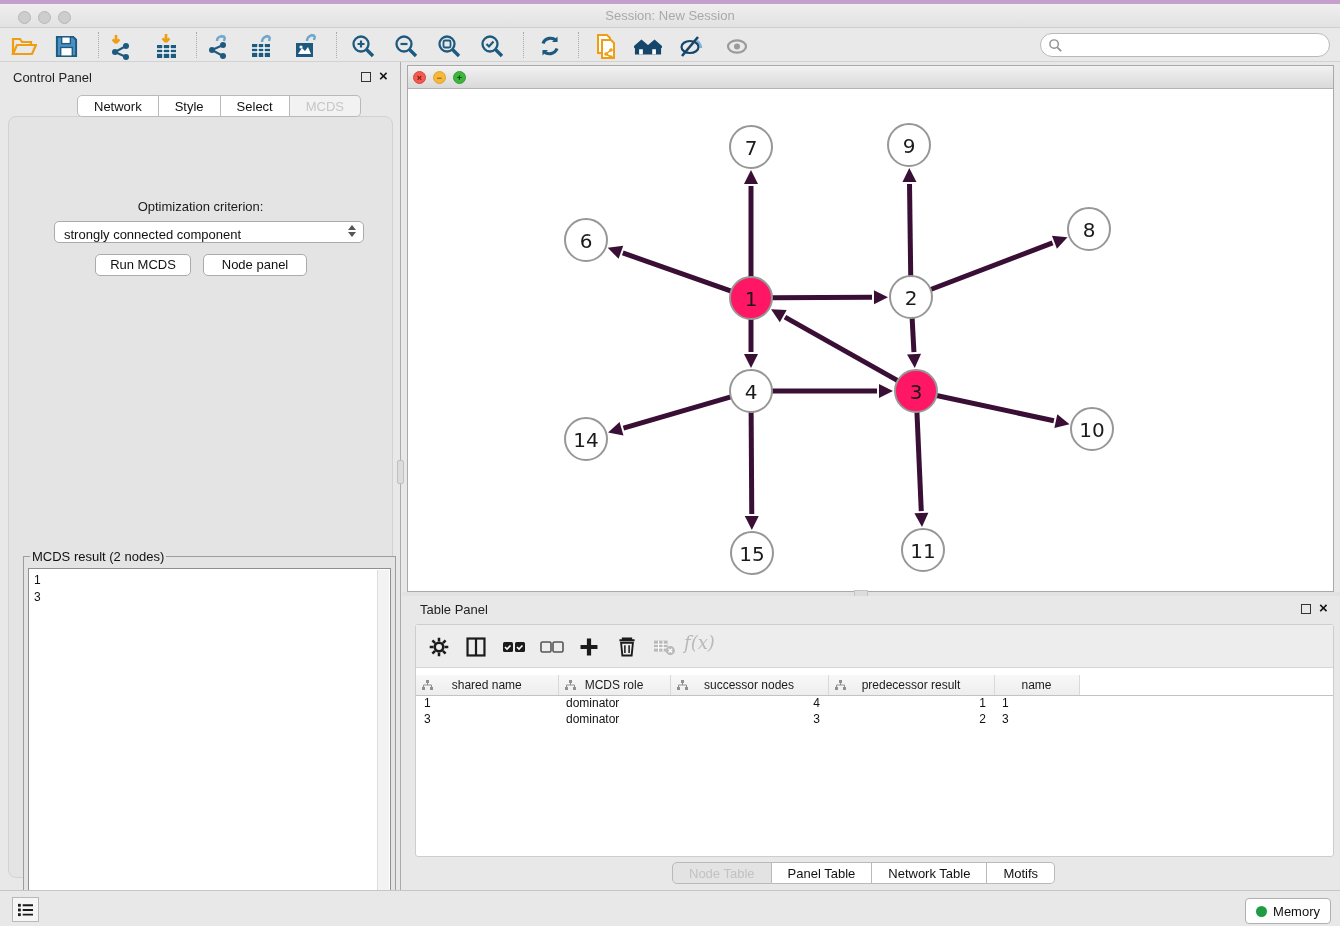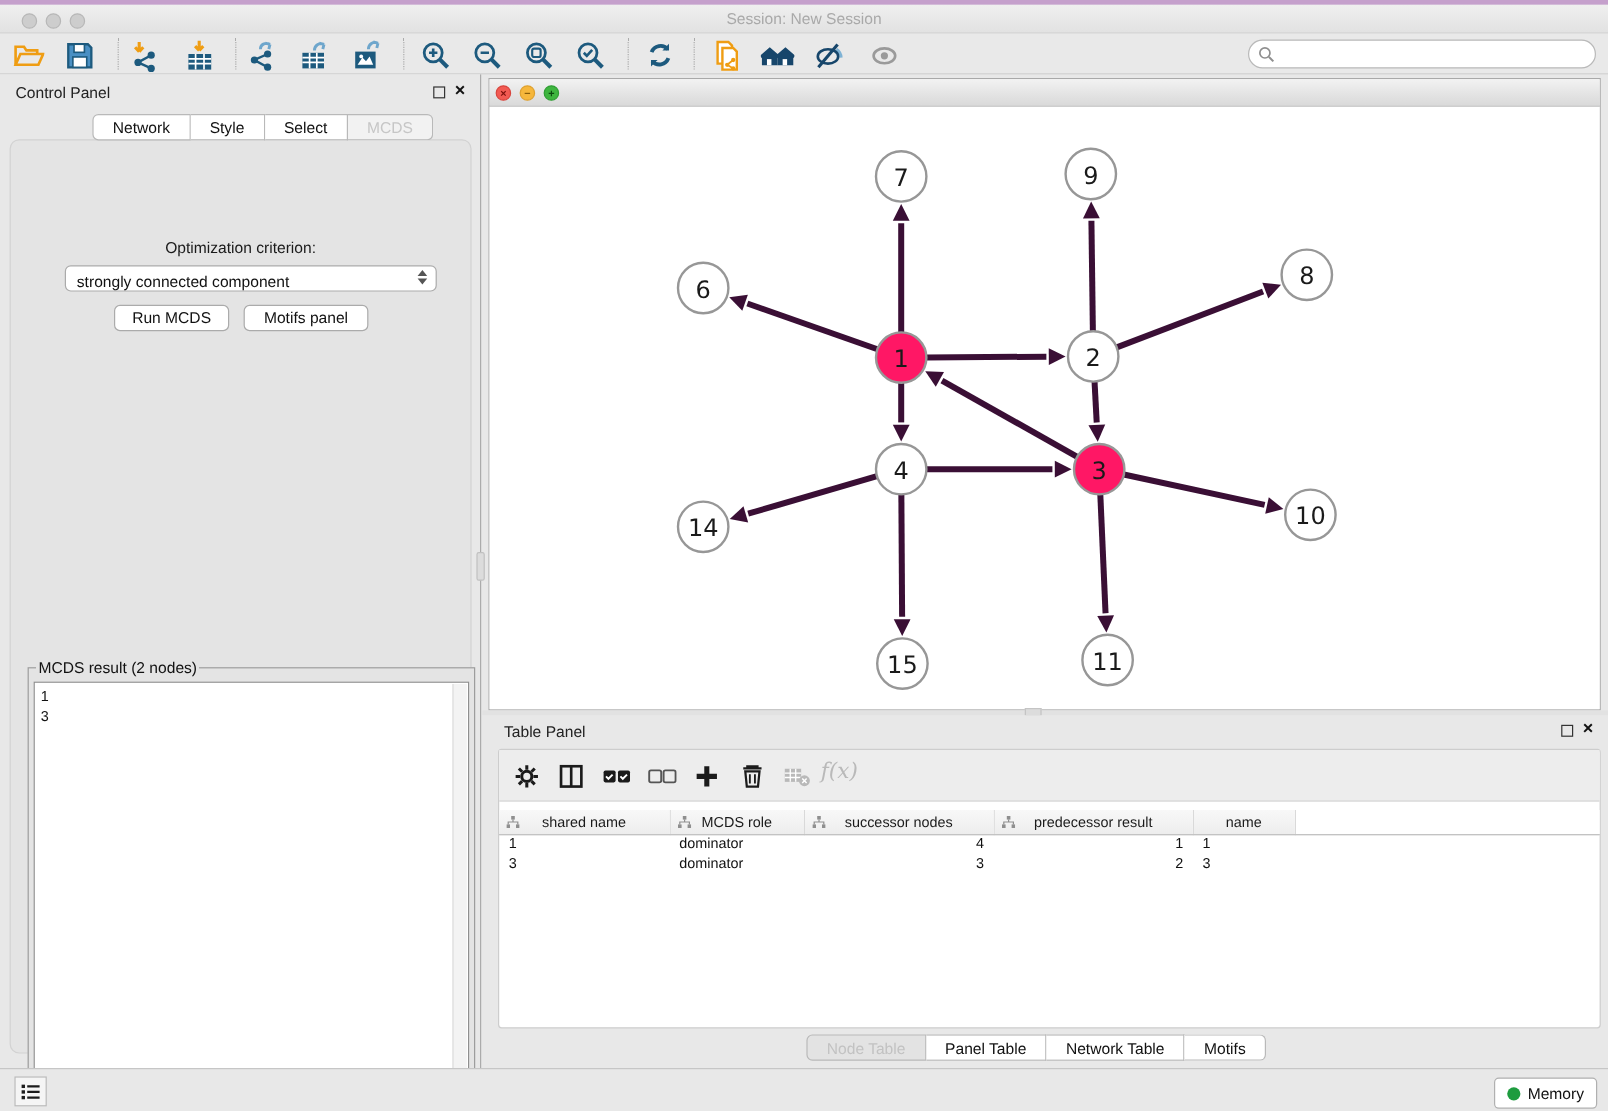--- a/index.html
+++ b/index.html
@@ -289,21 +289,21 @@
     <div class="cp-content">
       <div class="opt-label">Optimization criterion:</div>
       <div class="criterion">
         <span>strongly connected component</span>
         <span class="chev-wrap">
           <span class="chev-up"></span>
             <span class="chev-down"></span>
         </span>
       </div>
       <div class="cp-btn" style="left:86px; width:96px;">Run MCDS</div>
-      <div class="cp-btn" style="left:194px; width:104px;">Motifs panel</div>
+      <div class="cp-btn" style="left:194px; width:104px;">Node panel</div>
 
       <fieldset class="mcds">
         <legend>MCDS result (2 nodes)</legend>
         <div class="mcds-text">
           <div class="mcds-line">1</div>
           <div class="mcds-line">3</div>
           <div class="mcds-scroll"></div>
         </div>
       </fieldset>
     </div>

